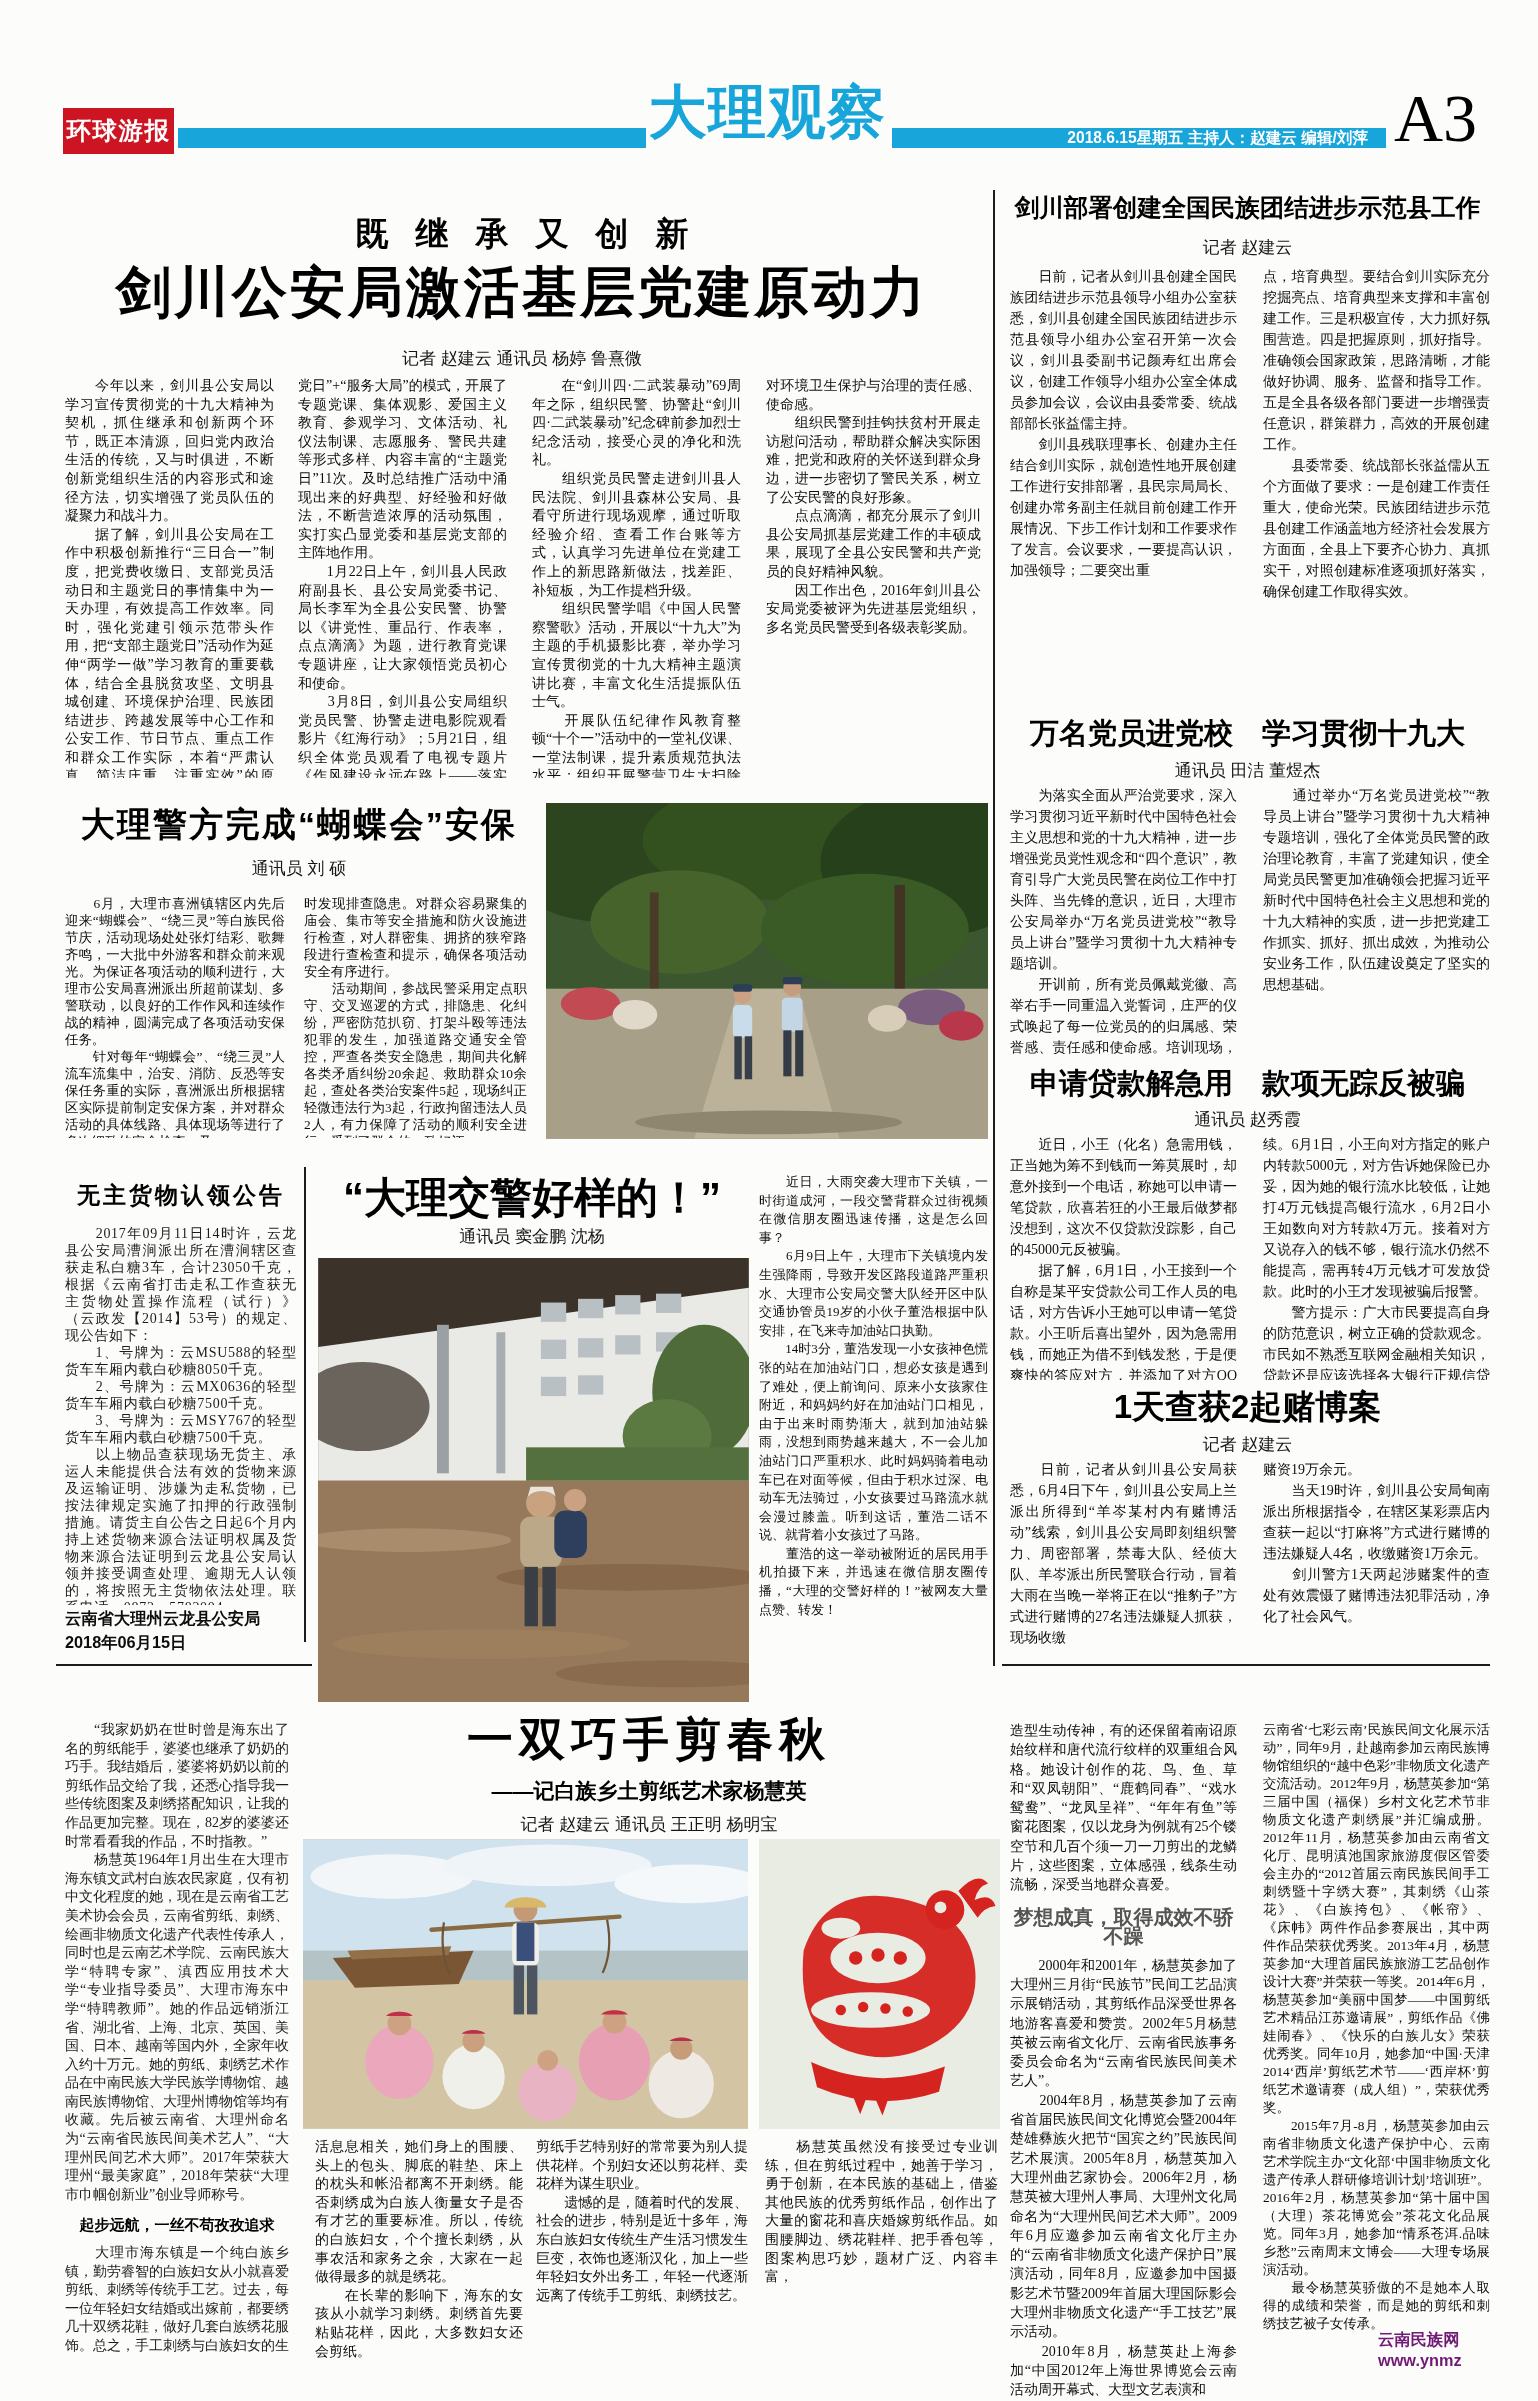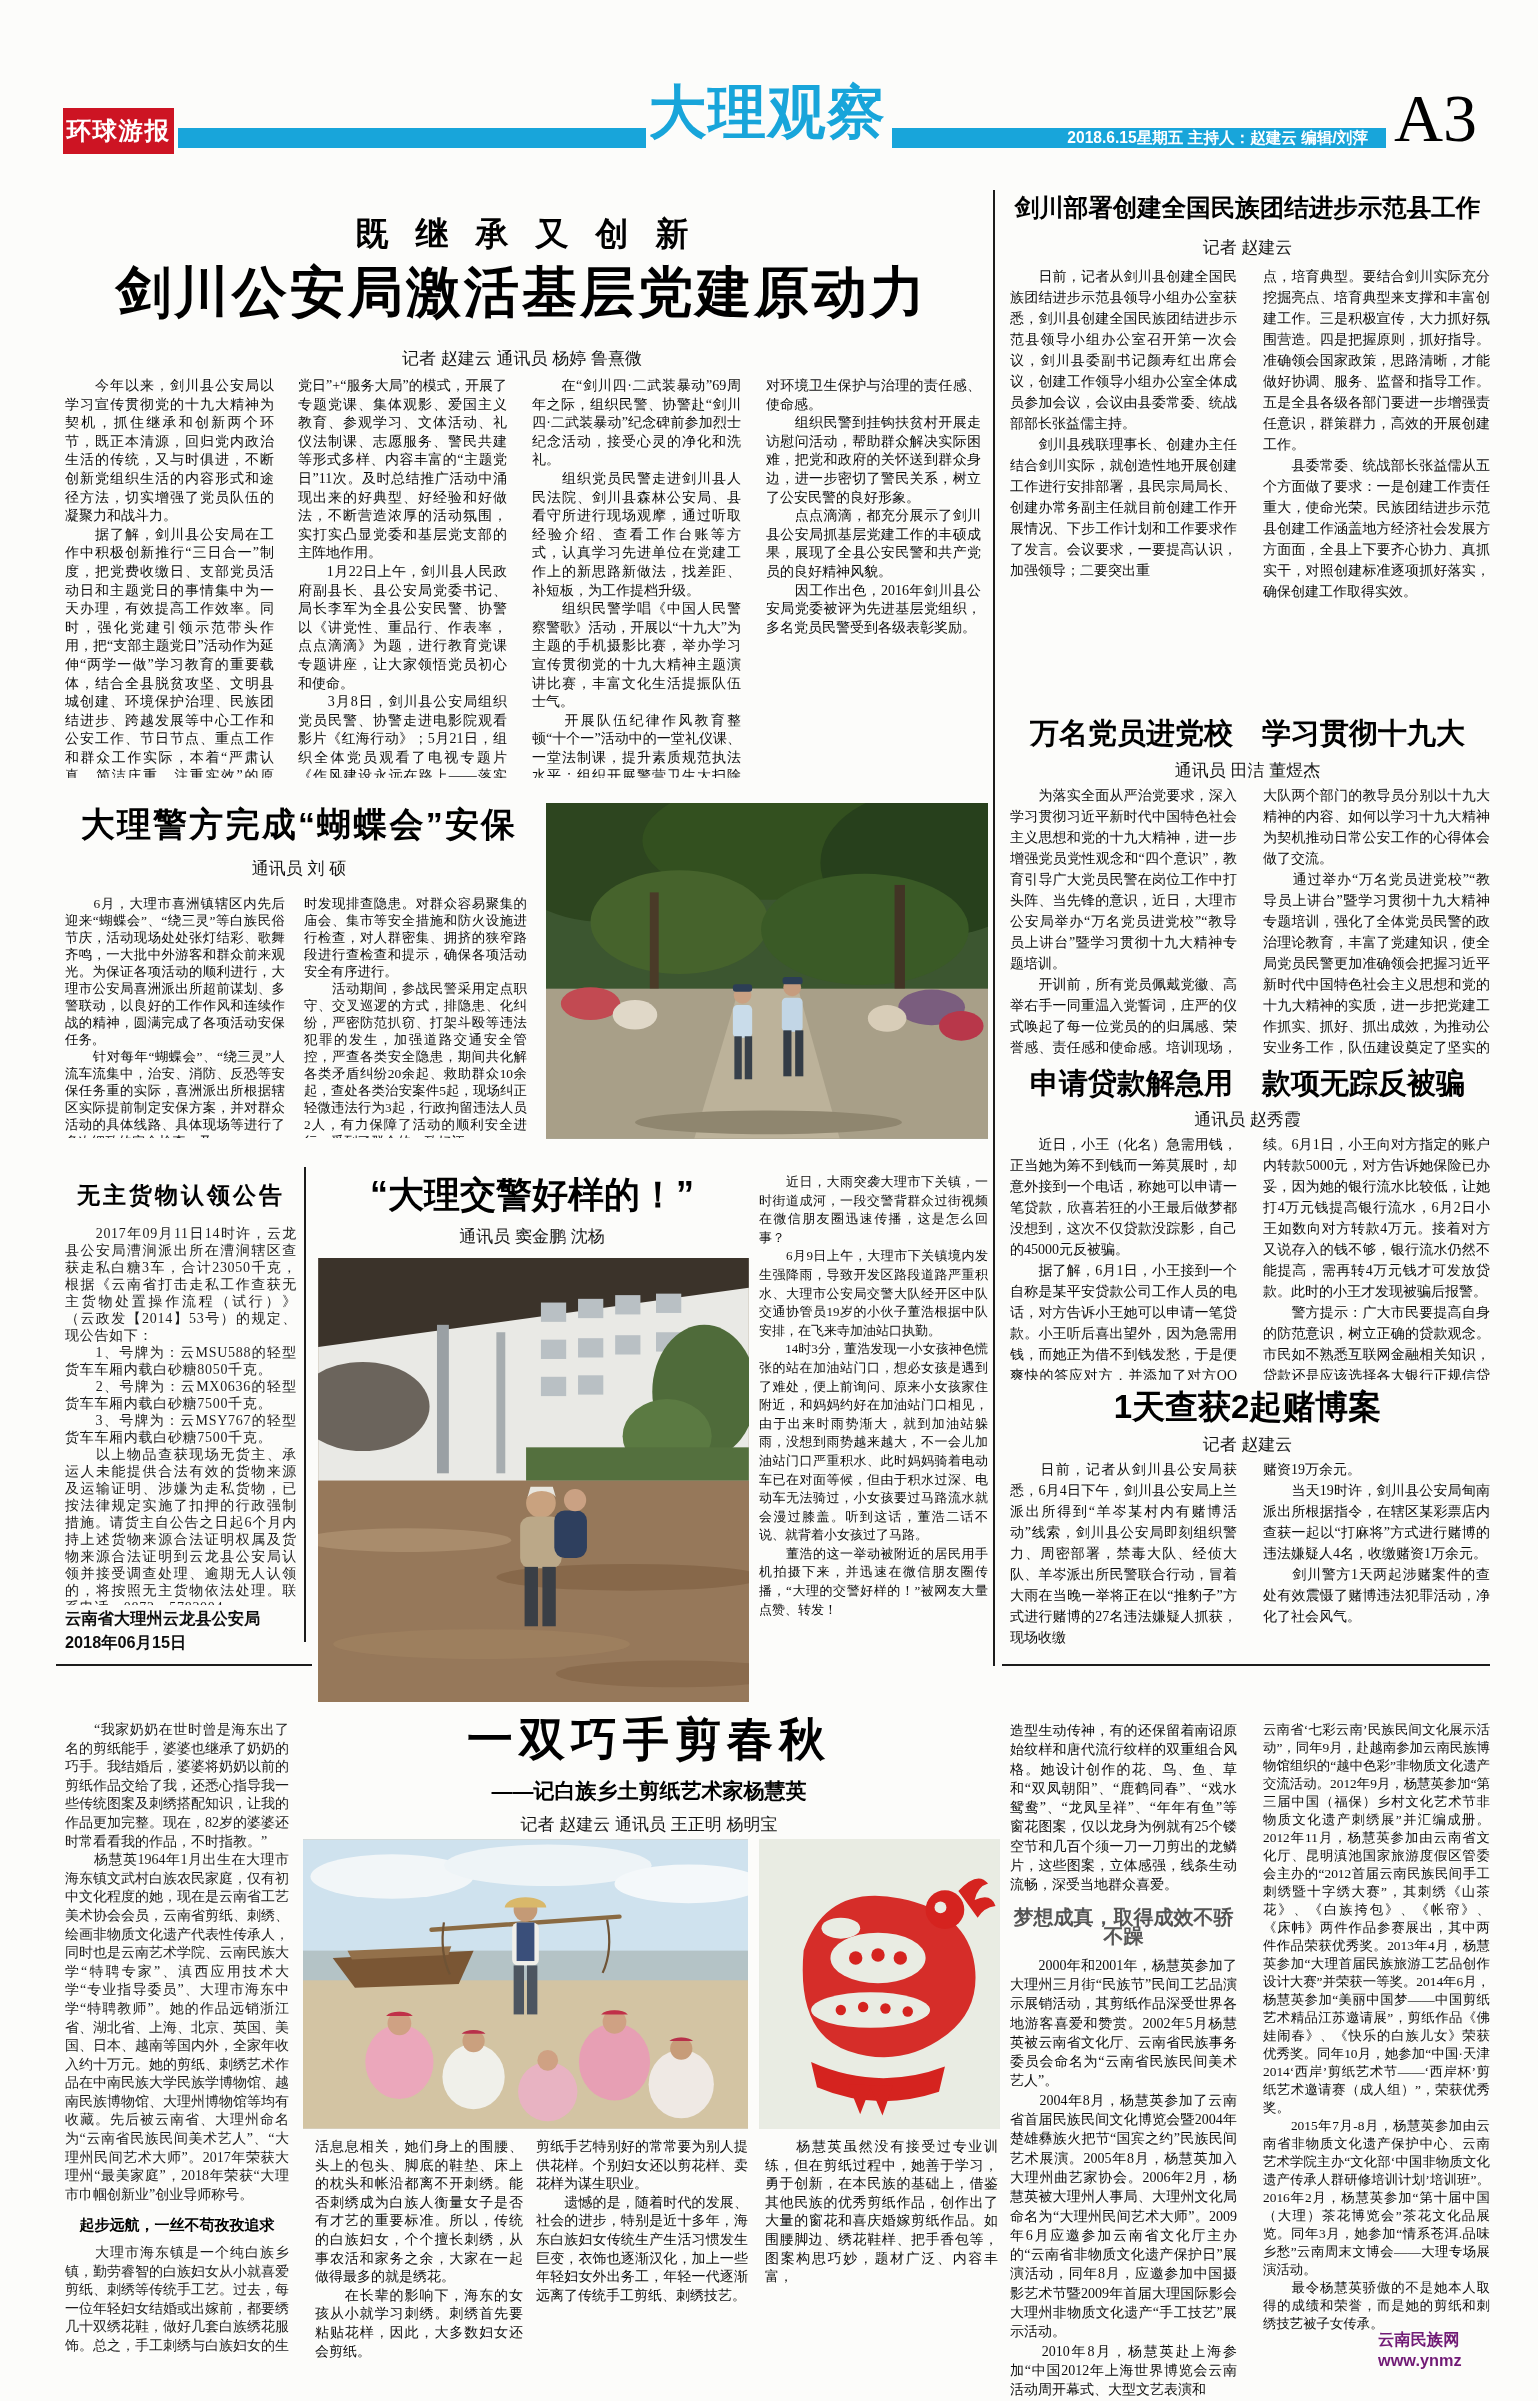--- a/index.html
+++ b/index.html
@@ -123,21 +123,21 @@
       <p>　　1、号牌为：云MSU588的轻型货车车厢内载白砂糖8050千克。</p>
       <p>　　2、号牌为：云MX0636的轻型货车车厢内载白砂糖7500千克。</p>
       <p>　　3、号牌为：云MSY767的轻型货车车厢内载白砂糖7500千克。</p>
       <p>　　以上物品查获现场无货主、承运人未能提供合法有效的货物来源及运输证明、涉嫌为走私货物，已按法律规定实施了扣押的行政强制措施。请货主自公告之日起6个月内持上述货物来源合法证明权属及货物来源合法证明到云龙县公安局认领并接受调查处理、逾期无人认领的，将按照无主货物依法处理。联系电话：0872—5782004.</p>
     </div>
   <div class="abs sign" style="left:65px;top:1608px;width:232px;">云南省大理州云龙县公安局</div>
   <div class="abs sign" style="left:65px;top:1632px;width:217px;">2018年06月15日</div>
 </div>
 
 <div>
-  <div class="abs hl" style="left:315px;top:1174px;width:434px;font-size:36px;">“大理交警好样的！”</div>
+  <div class="abs hl" style="left:315px;top:1174px;width:434px;font-size:42px;">“大理交警好样的！”</div>
   <div class="abs byline" style="left:315px;top:1225px;width:434px;">通讯员 窦金鹏 沈杨</div>
   <div class="abs col" style="left:759px;top:1173px;width:229px;height:526px;font-size:13px;line-height:18.6px;">
       <p>　　近日，大雨突袭大理市下关镇，一时街道成河，一段交警背群众过街视频在微信朋友圈迅速传播，这是怎么回事？</p>
       <p>　　6月9日上午，大理市下关镇境内发生强降雨，导致开发区路段道路严重积水、大理市公安局交警大队经开区中队交通协管员19岁的小伙子董浩根据中队安排，在飞来寺加油站口执勤。</p>
       <p>　　14时3分，董浩发现一小女孩神色慌张的站在加油站门口，想必女孩是遇到了难处，便上前询问、原来小女孩家住附近，和妈妈约好在加油站门口相见，由于出来时雨势渐大，就到加油站躲雨，没想到雨势越来越大，不一会儿加油站门口严重积水、此时妈妈骑着电动车已在对面等候，但由于积水过深、电动车无法骑过，小女孩要过马路流水就会漫过膝盖。听到这话，董浩二话不说、就背着小女孩过了马路。</p>
       <p>　　董浩的这一举动被附近的居民用手机拍摄下来，并迅速在微信朋友圈传播，“大理的交警好样的！”被网友大量点赞、转发！</p>
     </div>
 
   <div class="abs photo" style="left:318px;top:1258px;width:431px;height:444px;">
     <svg width="431" height="444" viewBox="0 0 580 598">
@@ -197,21 +197,20 @@
 </div>
 
 <div>
   <div class="abs hl" style="left:1004px;top:717px;width:487px;font-size:29px;">万名党员进党校　学习贯彻十九大</div>
   <div class="abs byline" style="left:1004px;top:759px;width:487px;">通讯员 田洁 董煜杰</div>
   <div class="abs col" style="left:1010px;top:785px;width:227px;height:269px;font-size:14px;line-height:21px;">
       <p>　　为落实全面从严治党要求，深入学习贯彻习近平新时代中国特色社会主义思想和党的十九大精神，进一步增强党员党性观念和“四个意识”，教育引导广大党员民警在岗位工作中打头阵、当先锋的意识，近日，大理市公安局举办“万名党员进党校”“教导员上讲台”暨学习贯彻十九大精神专题培训。</p>
       <p>　　开训前，所有党员佩戴党徽、高举右手一同重温入党誓词，庄严的仪式唤起了每一位党员的的归属感、荣誉感、责任感和使命感。培训现场，紫云派出所、交警</p>
     </div>
   <div class="abs col" style="left:1263px;top:785px;width:227px;height:269px;font-size:14px;line-height:21px;">
-      <p>大队两个部门的教导员分别以十九大精神的内容、如何以学习十九大精神为契机推动日常公安工作的心得体会做了交流。</p>
       <p>　　通过举办“万名党员进党校”“教导员上讲台”暨学习贯彻十九大精神专题培训，强化了全体党员民警的政治理论教育，丰富了党建知识，使全局党员民警更加准确领会把握习近平新时代中国特色社会主义思想和党的十九大精神的实质，进一步把党建工作抓实、抓好、抓出成效，为推动公安业务工作，队伍建设奠定了坚实的思想基础。</p>
     </div>
 </div>
 
 <div>
   <div class="abs hl" style="left:1004px;top:1067px;width:487px;font-size:29px;">申请贷款解急用　款项无踪反被骗</div>
   <div class="abs byline" style="left:1004px;top:1108px;width:487px;">通讯员 赵秀霞</div>
   <div class="abs col" style="left:1010px;top:1134px;width:227px;height:246px;font-size:14px;line-height:21px;">
       <p>　　近日，小王（化名）急需用钱，正当她为筹不到钱而一筹莫展时，却意外接到一个电话，称她可以申请一笔贷款，欣喜若狂的小王最后做梦都没想到，这次不仅贷款没踪影，自己的45000元反被骗。</p>
       <p>　　据了解，6月1日，小王接到一个自称是某平安贷款公司工作人员的电话，对方告诉小王她可以申请一笔贷款。小王听后喜出望外，因为急需用钱，而她正为借不到钱发愁，于是便爽快的答应对方，并添加了对方QQ号。随后，小王又接到另一个电话说需交5000元钱的保险费才能办理贷款手</p>

